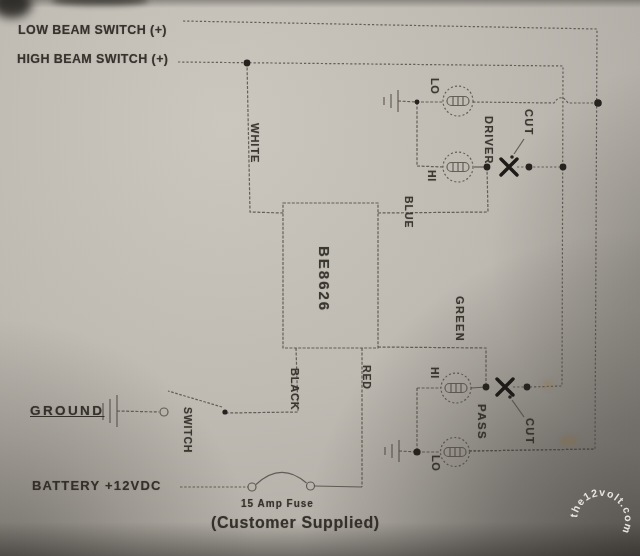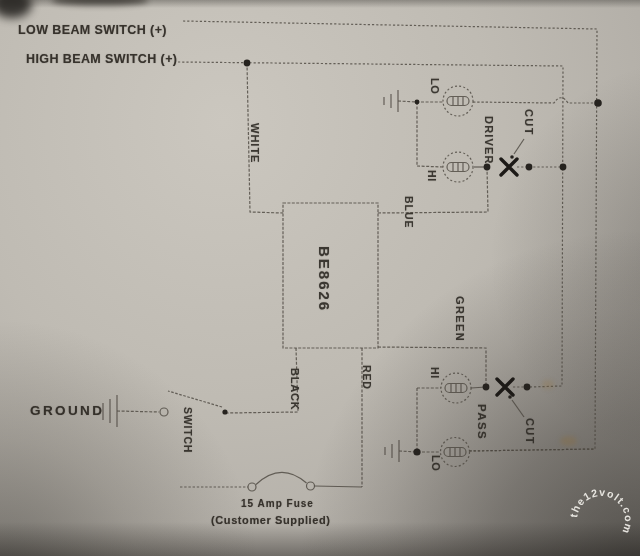--- a/index.html
+++ b/index.html
@@ -146,24 +146,25 @@
       <defs>
         <path id="wmcircle" d="M577,520 a24,24 0 1 1 48,0 a24,24 0 1 1 -48,0"></path>
       </defs>
       <text class="wm-text">
         <textPath href="#wmcircle" startOffset="2">the12volt.com</textPath>
       </text>
     </g>
   </svg>
 
   <div class="label" style="left:18px;top:23px;font-size:12.5px;letter-spacing:0.4px;">LOW BEAM SWITCH (+)</div>
-  <div class="label" style="left:14px;top:52px;font-size:12.5px;letter-spacing:0.4px;padding-left:12px;">HIGH BEAM SWITCH (+)</div>
-  <div class="label" style="left:30px;top:403px;font-size:13.5px;letter-spacing:2.4px;">GROUND</div>
+  <div class="label" style="left:5px;top:52px;font-size:12.5px;letter-spacing:0.4px;padding-left:12px;">HIGH BEAM SWITCH (+)</div>
+  <div class="label" style="left:30px;top:403px;font-size:13.5px;letter-spacing:2.4px;text-decoration:underline;">GROUND</div>
+  <div class="label" style="left:32px;top:478px;font-size:13px;letter-spacing:1.2px;">BATTERY +12VDC</div>
   <div class="label" style="left:241px;top:498px;font-size:10px;letter-spacing:1px;">15 Amp Fuse</div>
-  <div class="label" style="left:211px;top:514px;font-size:11px;letter-spacing:0.6px;">(Customer Supplied)</div>
+  <div class="label" style="left:211px;top:514px;font-size:16px;letter-spacing:0.6px;">(Customer Supplied)</div>
 
   <div class="vlabel" style="left:333px;top:246px;font-size:15px;letter-spacing:2px;">BE8626</div>
   <div class="vlabel" style="left:261px;top:123px;font-size:11px;letter-spacing:1px;">WHITE</div>
   <div class="vlabel" style="left:415px;top:196px;font-size:10.5px;letter-spacing:1px;">BLUE</div>
   <div class="vlabel" style="left:466px;top:296px;font-size:11px;letter-spacing:1.4px;">GREEN</div>
   <div class="vlabel" style="left:301px;top:368px;font-size:11px;letter-spacing:0.8px;">BLACK</div>
   <div class="vlabel" style="left:373px;top:365px;font-size:10.5px;letter-spacing:0.8px;">RED</div>
   <div class="vlabel" style="left:194px;top:407px;font-size:10.5px;letter-spacing:0.8px;">SWITCH</div>
   <div class="vlabel" style="left:495px;top:116px;font-size:11px;letter-spacing:1.2px;">DRIVER</div>
   <div class="vlabel" style="left:488px;top:404px;font-size:11.5px;letter-spacing:1.4px;">PASS</div>

